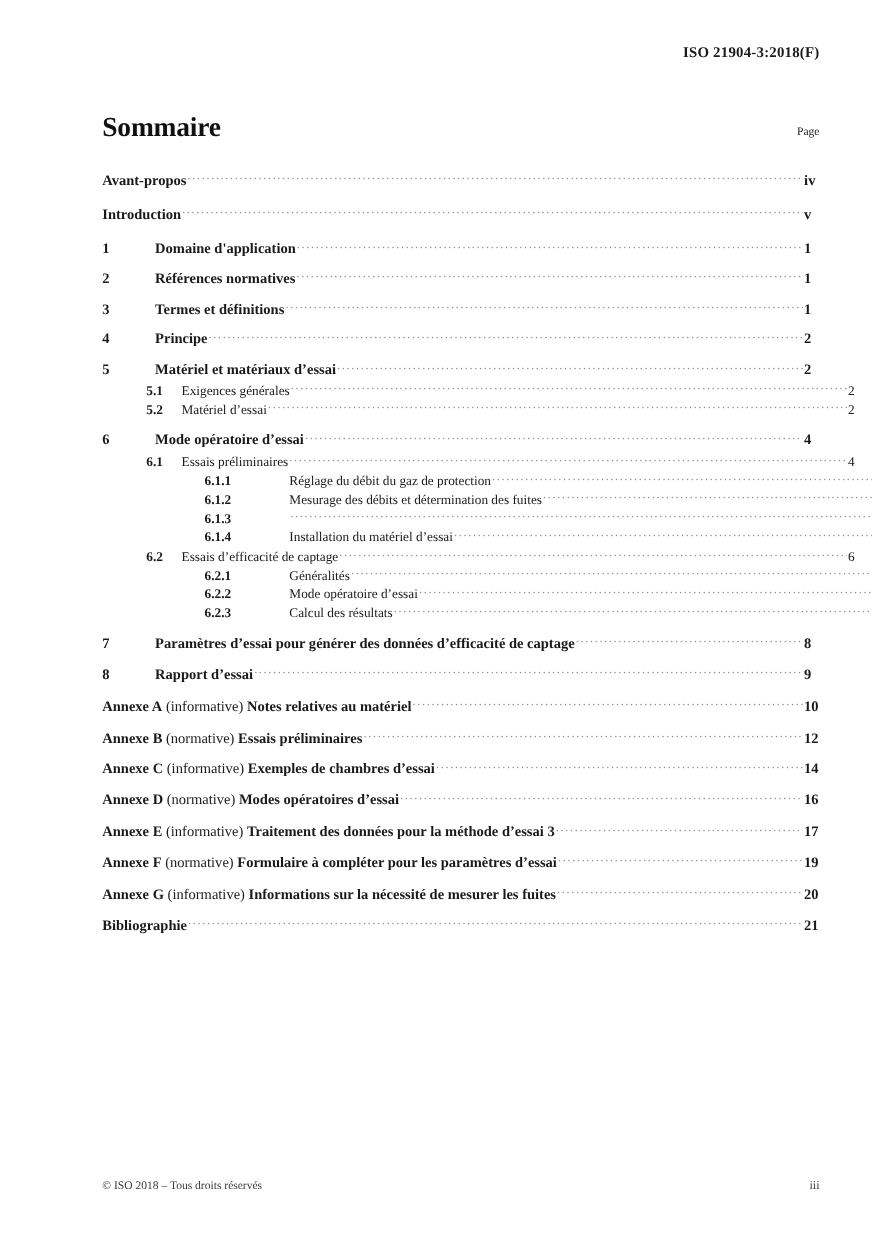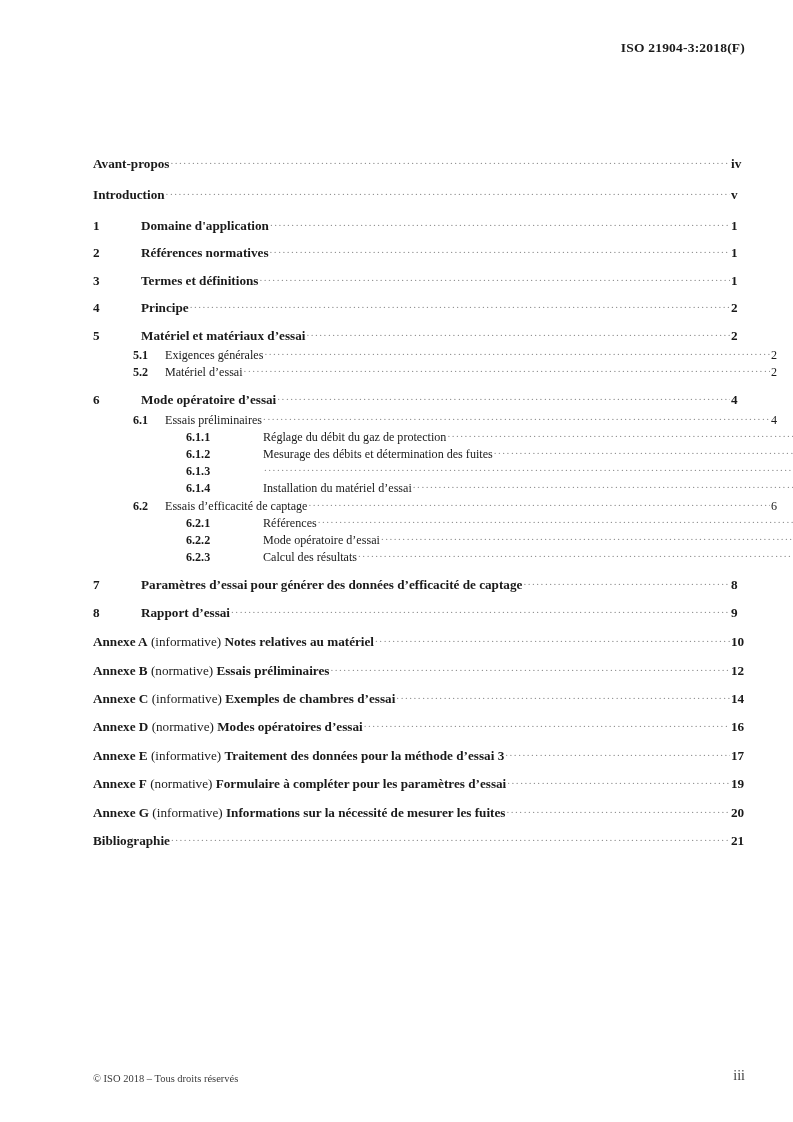--- a/index.html
+++ b/index.html
@@ -160,31 +160,35 @@
     bottom: 38px;
     left: 93px;
     right: 48px;
     display: flex;
     justify-content: space-between;
     align-items: flex-end;
     font-size: 10.5px;
     color: #3a3a3a;
   }
   .doc-footer .folio {
-    font-size: 14px;
+    font-size: 11px;
     color: #3a3a3a;
   }
 </style>
 </head>
 <body>
 
 <div class="page">
 
   <div class="doc-header">ISO 21904-3:2018(F)</div>
 
+  <div class="title-row">
+    <div class="toc-title">Sommaire</div>
+    <div class="page-label">Page</div>
+  </div>
 
   <div class="toc">
 
     <div class="toc-entry lvl-front">
       <span class="label">Avant-propos</span>
       <span class="leader"></span>
       <span class="pg">iv</span>
     </div>
 
     <div class="toc-entry lvl-front gap-bot-lg">
@@ -285,21 +289,21 @@
 
     <div class="toc-entry lvl-2">
       <span class="num">6.2</span>
       <span class="label">Essais d’efficacité de captage</span>
       <span class="leader"></span>
       <span class="pg">6</span>
     </div>
 
     <div class="toc-entry lvl-3">
       <span class="num">6.2.1</span>
-      <span class="label">Références</span>
+      <span class="label">Généralités</span>
       <span class="leader"></span>
 
     </div>
 
     <div class="toc-entry lvl-3">
       <span class="num">6.2.2</span>
       <span class="label">Mode opératoire d’essai</span>
       <span class="leader"></span>
 
     </div>

